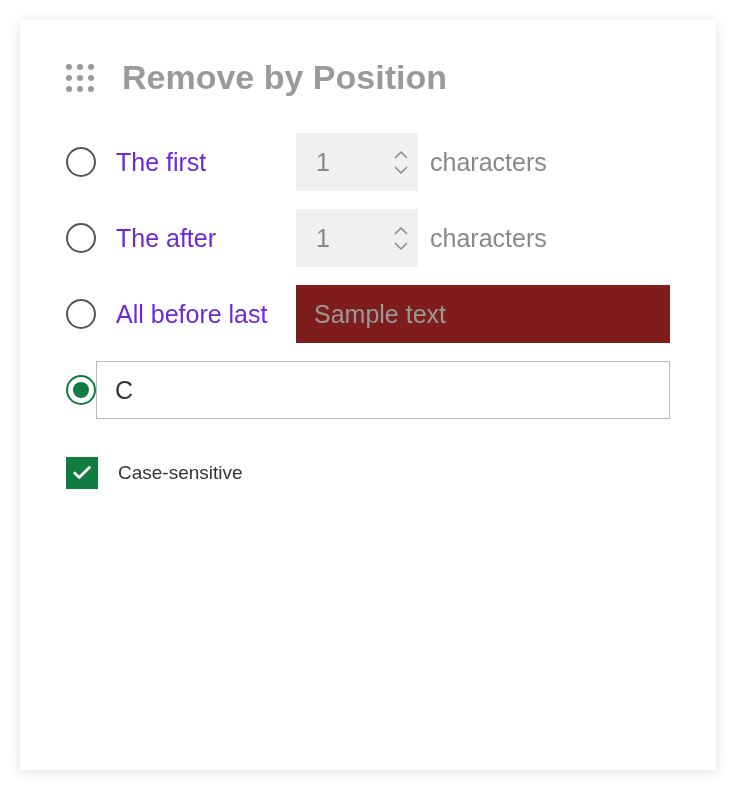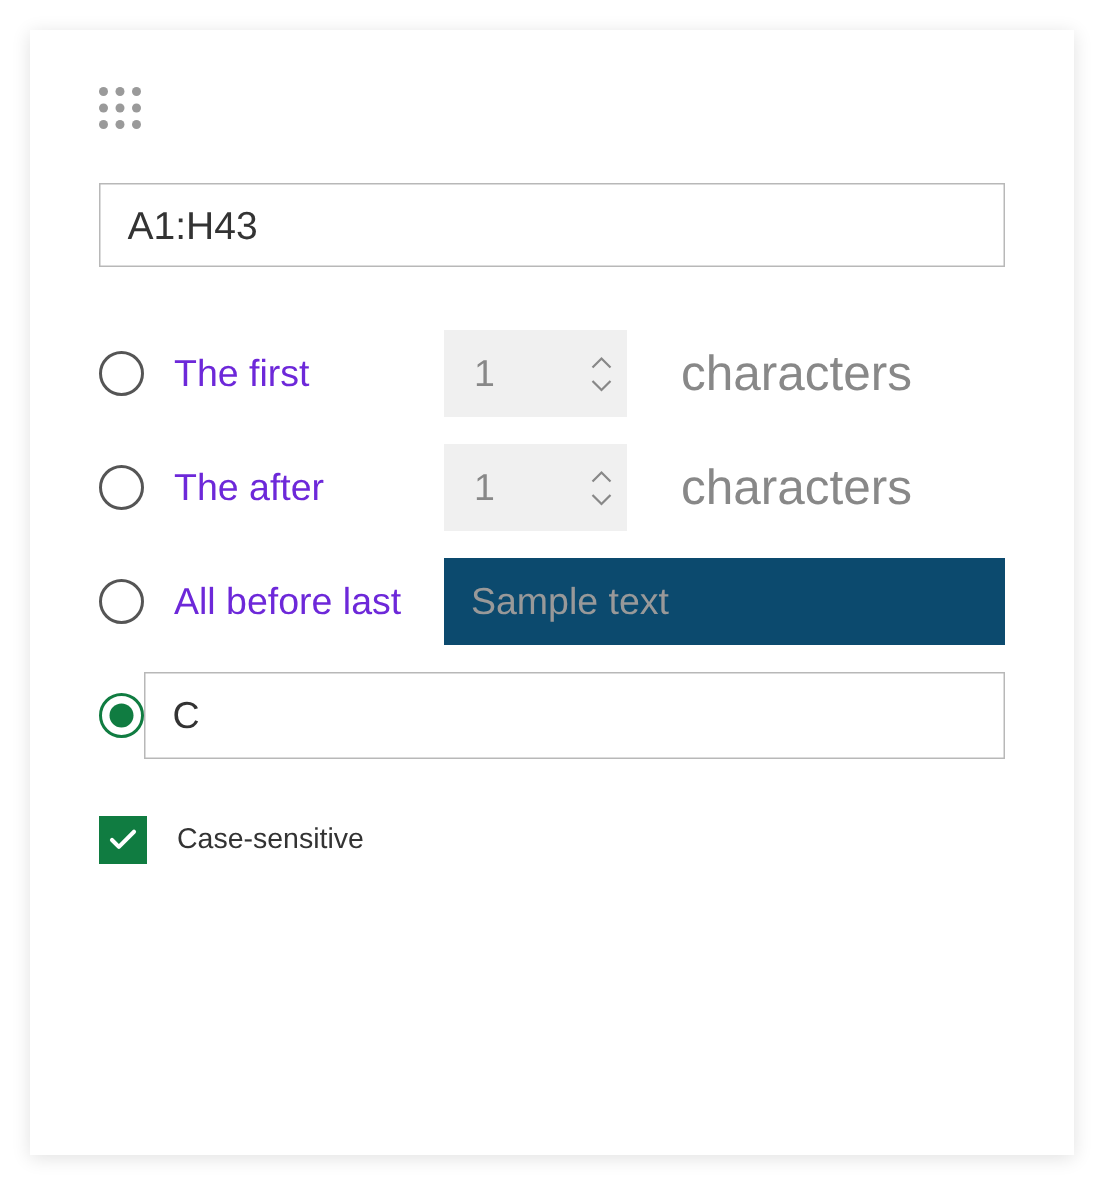--- a/index.html
+++ b/index.html
@@ -110,36 +110,36 @@
       flex-direction: column;
       gap: 2px;
     }
     .stepper-arrow {
       cursor: pointer;
       color: #888;
       font-size: 14px;
       line-height: 1;
     }
     .suffix {
-      font-size: 33px;
+      font-size: 25px;
       color: #888;
-      margin-left: 36px;
+      margin-left: 12px;
     }
     .text-input {
       height: 58px;
       border: 1px solid #b8b8b8;
       padding: 0 18px;
       font-size: 25px;
       color: #333;
       font-family: inherit;
       outline: none;
       flex: 1;
     }
     .text-input.disabled {
-      background: #0c4a6e;
+      background: #7f1d1d;
       border: none;
       color: #999;
     }
     .text-input.disabled::placeholder {
       color: #999;
     }
     .checkbox-row {
       display: flex;
       align-items: center;
       margin-top: 38px;
@@ -173,23 +173,23 @@
       <span></span>
         <span></span>
         <span></span>
       <span></span>
         <span></span>
         <span></span>
       <span></span>
         <span></span>
         <span></span>
     </div>
-  </div>
-
-  <input class="range-input" type="text" value="A1:H43" style="">
+    <div class="title">Remove by Position</div>
+  </div>
+
 
   <div class="option-row">
     <div class="radio"></div>
     <div class="option-label">The first</div>
     <div class="stepper">
       <div class="stepper-value">1</div>
       <div class="stepper-arrows">
         <div class="stepper-arrow">
           <svg width="14" height="9" viewBox="0 0 14 9">
               <path d="M1 8 L7 2 L13 8" stroke="#888" stroke-width="1.5" fill="none"></path>

